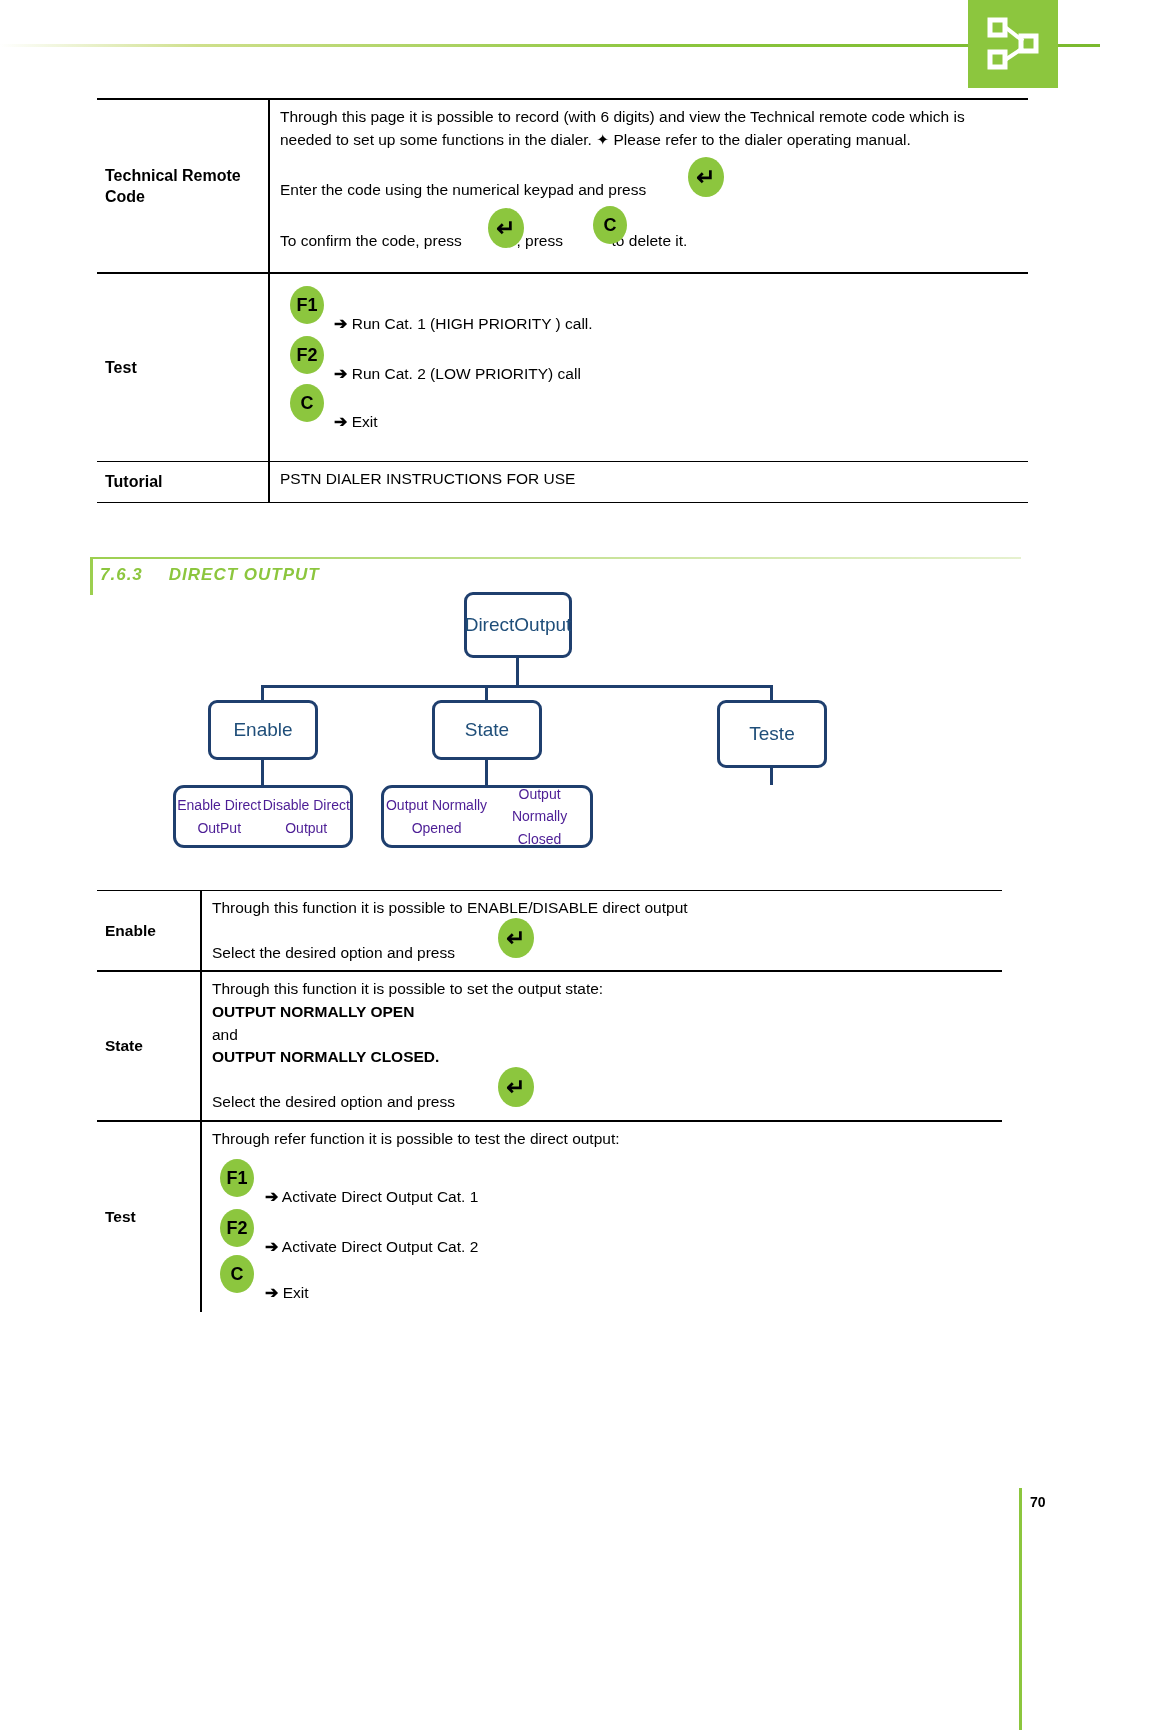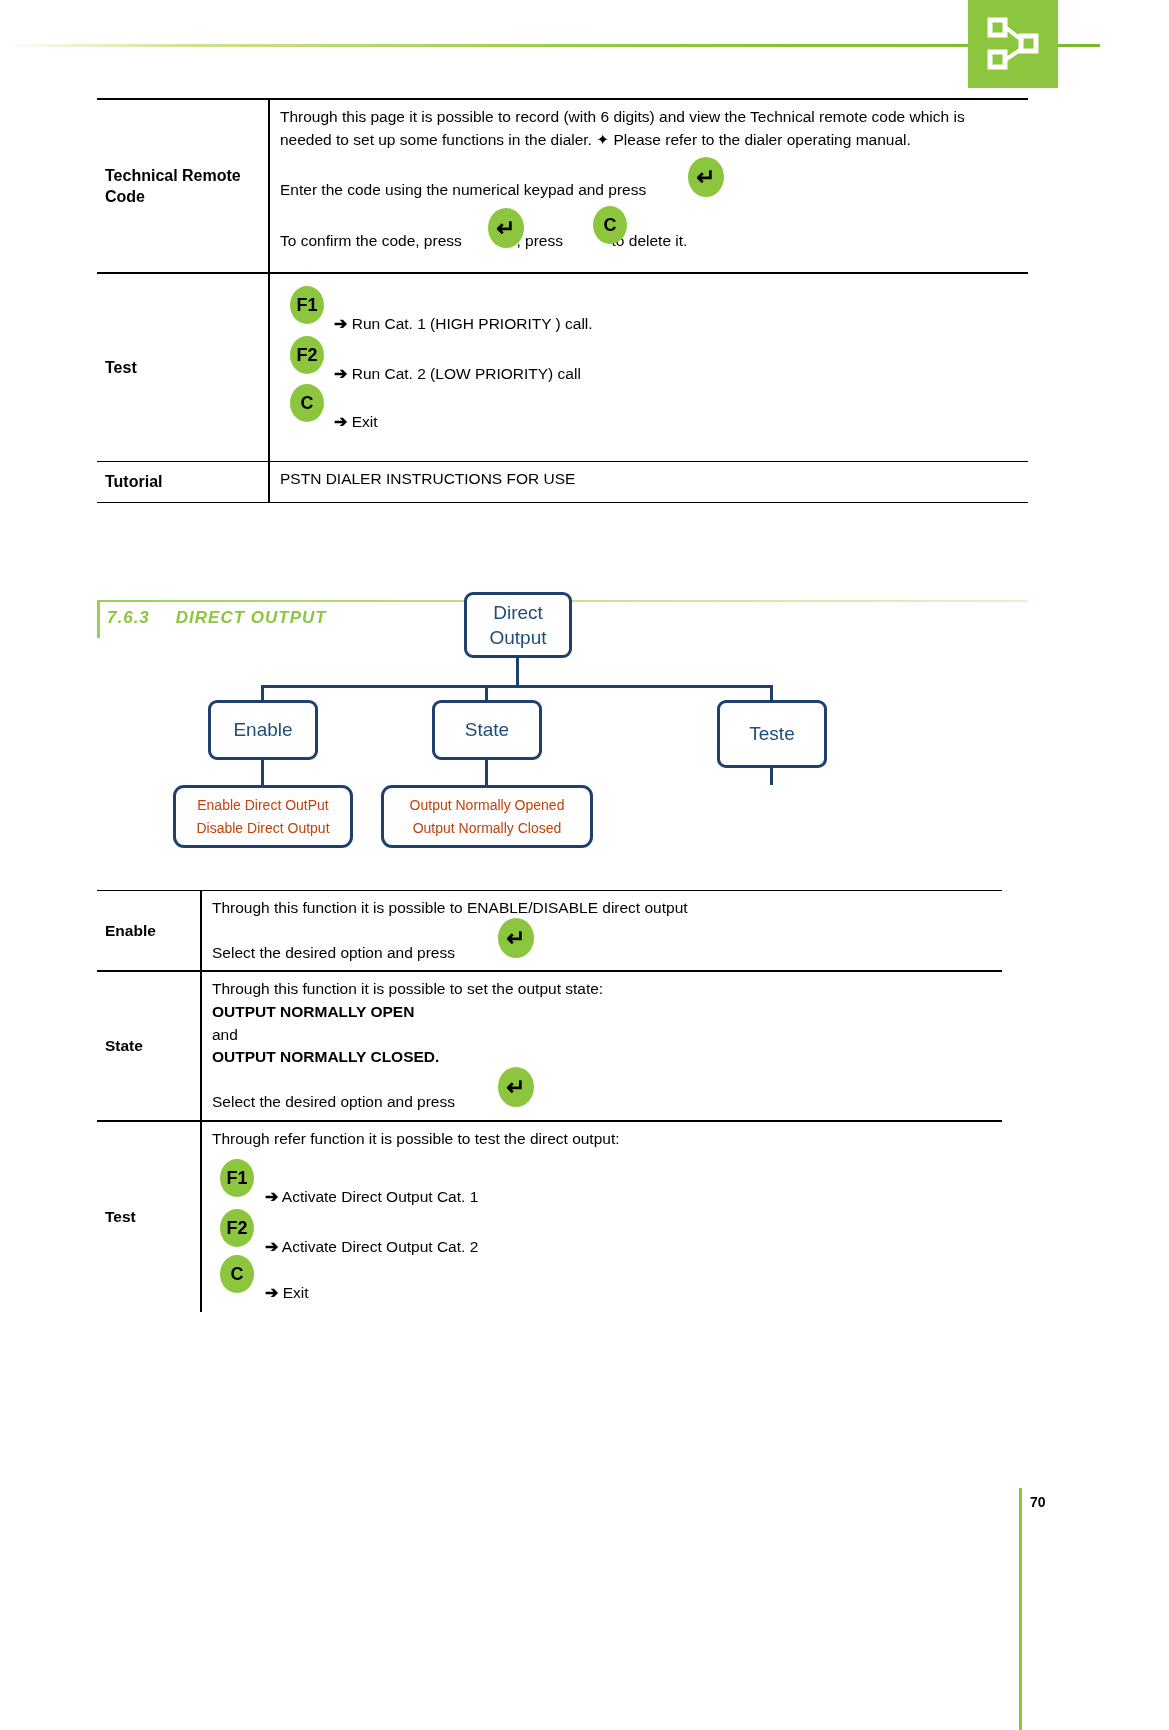--- a/index.html
+++ b/index.html
@@ -102,25 +102,24 @@
     position: absolute;
   }
   .arrow-bold {
     font-weight: bold;
     font-size: 16px;
   }
 
   
   .section-head-wrap {
     position: absolute;
-    left: 97px;
+    left: 90px;
     top: 557px;
     width: 931px;
     height: 38px;
-    margin-top: 43px;
   }
   .section-head-topline {
     position: absolute;
     left: 0;
     top: 0;
     width: 931px;
     height: 2px;
     background: linear-gradient(to right, #9ccf4f 0%, #c9e39a 55%, #e6f1cf 100%);
   }
   .section-head-leftbar {
@@ -152,30 +151,29 @@
     height: 300px;
   }
   .fbox {
     position: absolute;
     box-sizing: border-box;
     border: 3px solid #1f3f6e;
     border-radius: 9px;
     background: #ffffff;
     color: #1f4e79;
     display: flex;
-    flex-direction: column;
     align-items: center;
     justify-content: center;
     text-align: center;
     font-size: 19px;
     line-height: 1.32;
     z-index: 2;
   }
   .fbox-leaf {
-    color: #c2410c;
+    color: #4c1d95;
     font-size: 14px;
     line-height: 1.6;
     border-radius: 11px;
     align-items: center;
   }
   .fbox-leaf.small { font-size: 13px; }
   .fline {
     position: absolute;
     background: #1f3f6e;
     z-index: 1;

